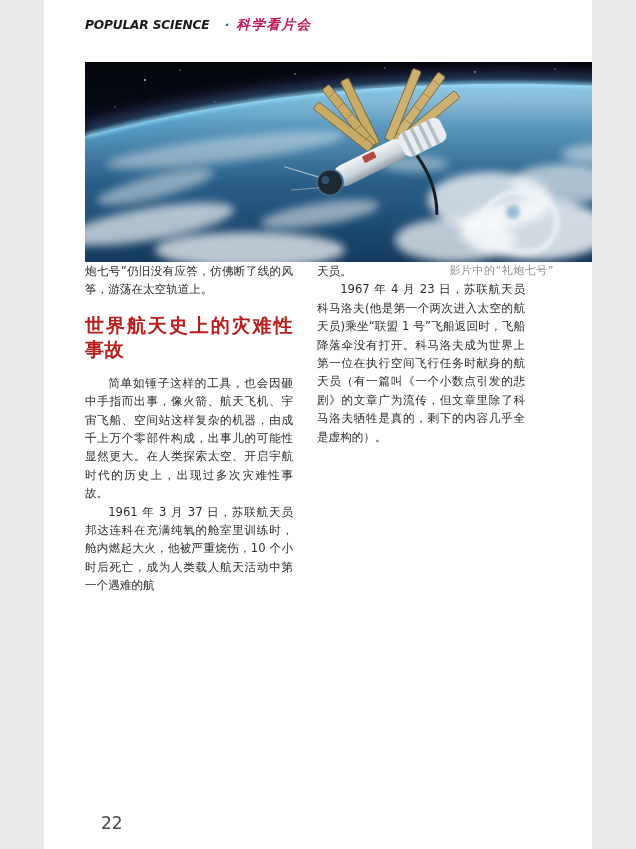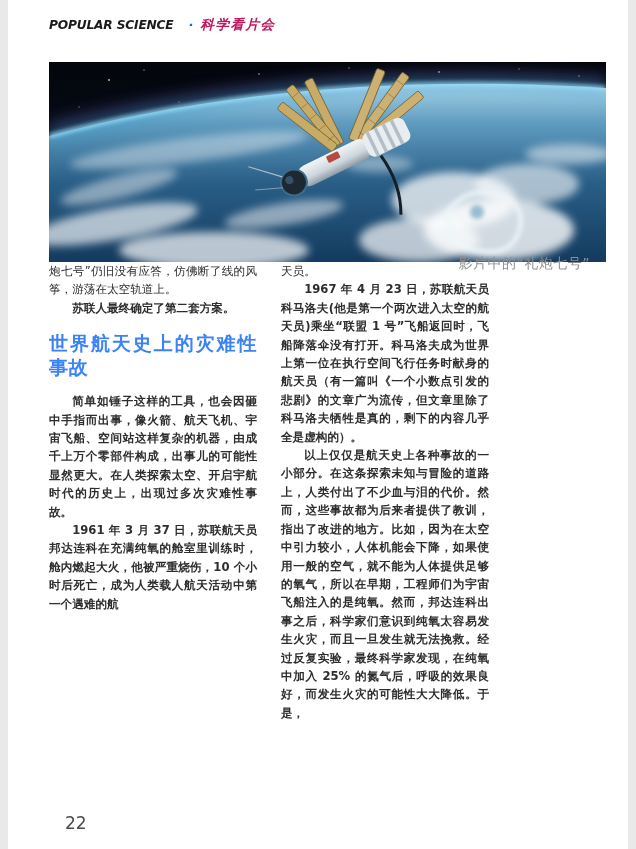--- a/index.html
+++ b/index.html
@@ -1,38 +1,38 @@
 <!DOCTYPE html>
 <html><head>
 <meta charset="utf-8">
 <style>
   html,body{margin:0;padding:0;background:#e9e9e9;}
   .page{
-    position:relative;width:620px;height:849px;margin:0 auto;
+    position:relative;width:548px;height:849px;margin:0 auto;
     background:#ffffff;overflow:hidden;
     font-family:"DejaVu Sans","Liberation Sans",sans-serif;
     -webkit-font-smoothing:antialiased;
   }
   
   .mast{position:absolute;left:41px;top:16px;display:flex;align-items:baseline;gap:7px;
         font-style:italic;font-weight:800;}
   .mast .mag{font-size:13px;letter-spacing:-0.2px;color:#1a1a1a;transform:scaleX(.94);transform-origin:left;}
   .mast .dot{font-size:13px;}
   .mast .sec{font-size:13.5px;letter-spacing:1.5px;}
   
   .hero{position:absolute;left:41px;top:62px;width:557px;height:200px;overflow:hidden;background:#05080d;}
   .hero svg{display:block;}
-  .caption{position:absolute;right:38px;top:255px;font-size:14px;color:#8f8f8f;letter-spacing:.5px;text-align:center;}
+  .caption{position:absolute;right:38px;top:263px;font-size:11px;color:#8f8f8f;letter-spacing:.5px;text-align:center;}
   
   .cols{position:absolute;left:41px;top:262px;width:440px;display:flex;gap:24px;}
   .col{width:210px;font-size:11.6px;line-height:18.4px;color:#2d2d2d;
        text-align:justify;text-justify:inter-ideograph;}
   .col p{margin:0;}
-  .col p.ind{text-indent:2em;font-weight:bold;}
-  .col h2{font-size:19px;line-height:24px;margin:14px 0 13px;color:#3b82f6;
+  .col p.ind{text-indent:2em;}
+  .col h2{font-size:19px;line-height:24px;margin:14px 0 13px;color:#b91c1c;
           letter-spacing:.5px;font-weight:800;}
   
   .pageno{position:absolute;left:57px;top:813px;font-size:17px;color:#4a4a4a;}
 </style>
 </head>
 <body>
 
 <div class="page">
 
   <div class="mast">
@@ -174,27 +174,25 @@
         </g>
       </g>
     </svg>
   </div>
 
   <div class="caption">影片中的“礼炮七号”</div>
 
   <div class="cols">
     <div class="col">
       <p>炮七号”仍旧没有应答，仿佛断了线的风筝，游荡在太空轨道上。</p>
-      <p class="ind">苏联人最终确定了第二套方案。</p>
       <h2>世界航天史上的灾难性事故</h2>
       <p class="ind">简单如锤子这样的工具，也会因砸中手指而出事，像火箭、航天飞机、宇宙飞船、空间站这样复杂的机器，由成千上万个零部件构成，出事儿的可能性显然更大。在人类探索太空、开启宇航时代的历史上，出现过多次灾难性事故。</p>
       <p class="ind">1961 年 3 月 37 日，苏联航天员邦达连科在充满纯氧的舱室里训练时，舱内燃起大火，他被严重烧伤，10 个小时后死亡，成为人类载人航天活动中第一个遇难的航</p>
     </div>
     <div class="col">
       <p>天员。</p>
       <p class="ind">1967 年 4 月 23 日，苏联航天员科马洛夫(他是第一个两次进入太空的航天员)乘坐“联盟 1 号”飞船返回时，飞船降落伞没有打开。科马洛夫成为世界上第一位在执行空间飞行任务时献身的航天员（有一篇叫《一个小数点引发的悲剧》的文章广为流传，但文章里除了科马洛夫牺牲是真的，剩下的内容几乎全是虚构的）。</p>
-      <p class="ind">以上仅仅是航天史上各种事故的一小部分。在这条探索未知与冒险的道路上，人类付出了不少血与泪的代价。然而，这些事故都为后来者提供了教训，指出了改进的地方。比如，因为在太空中引力较小，人体机能会下降，如果使用一般的空气，就不能为人体提供足够的氧气，所以在早期，工程师们为宇宙飞船注入的是纯氧。然而，邦达连科出事之后，科学家们意识到纯氧太容易发生火灾，而且一旦发生就无法挽救。经过反复实验，最终科学家发现，在纯氧中加入 25% 的氮气后，呼吸的效果良好，而发生火灾的可能性大大降低。于是，</p>
     </div>
   </div>
 
   <div class="pageno">22</div>
 
 </div>
 
 </body></html>

